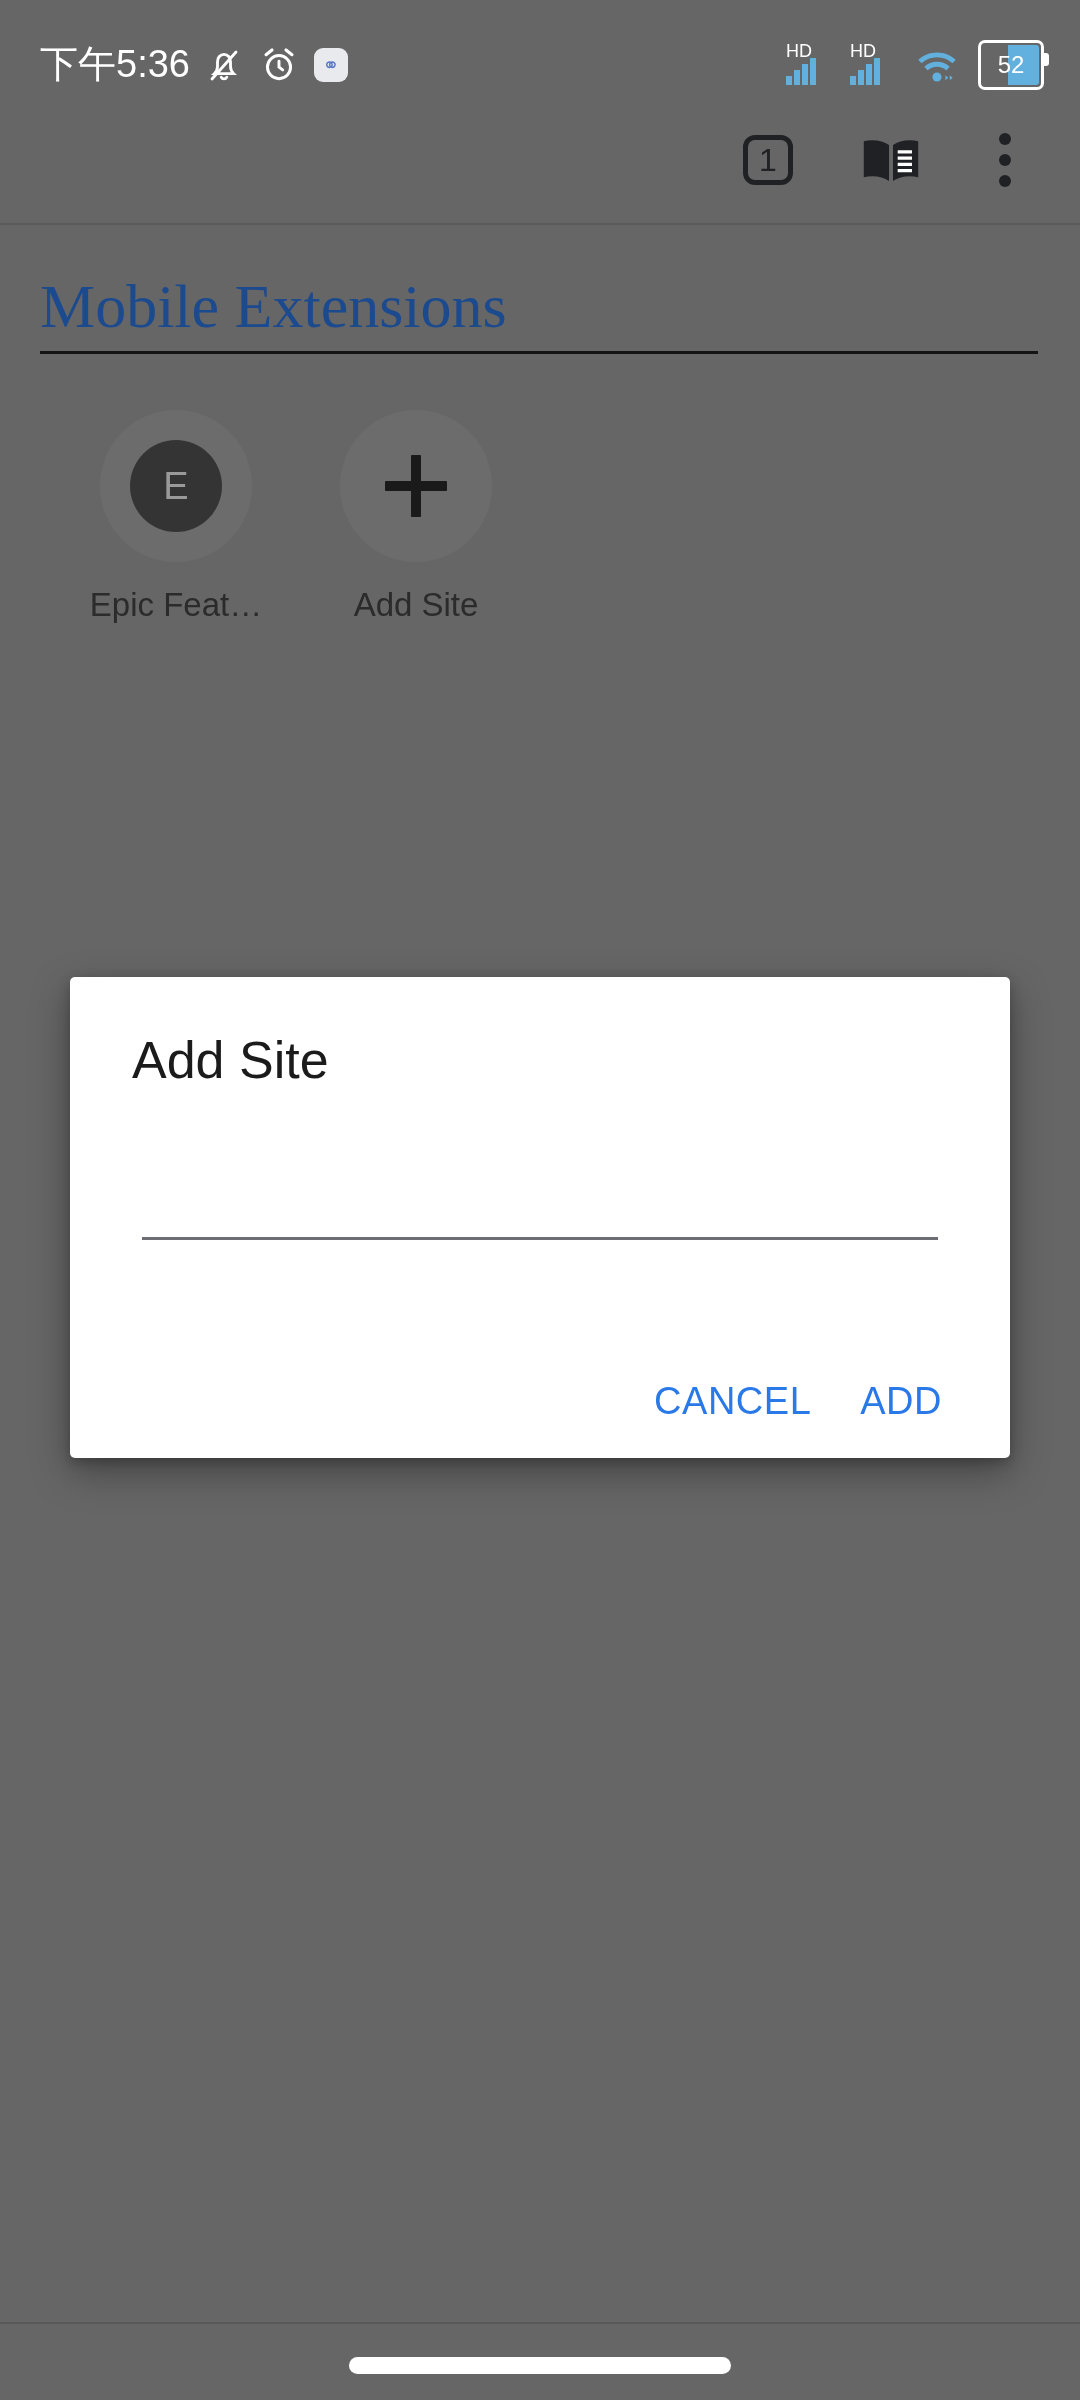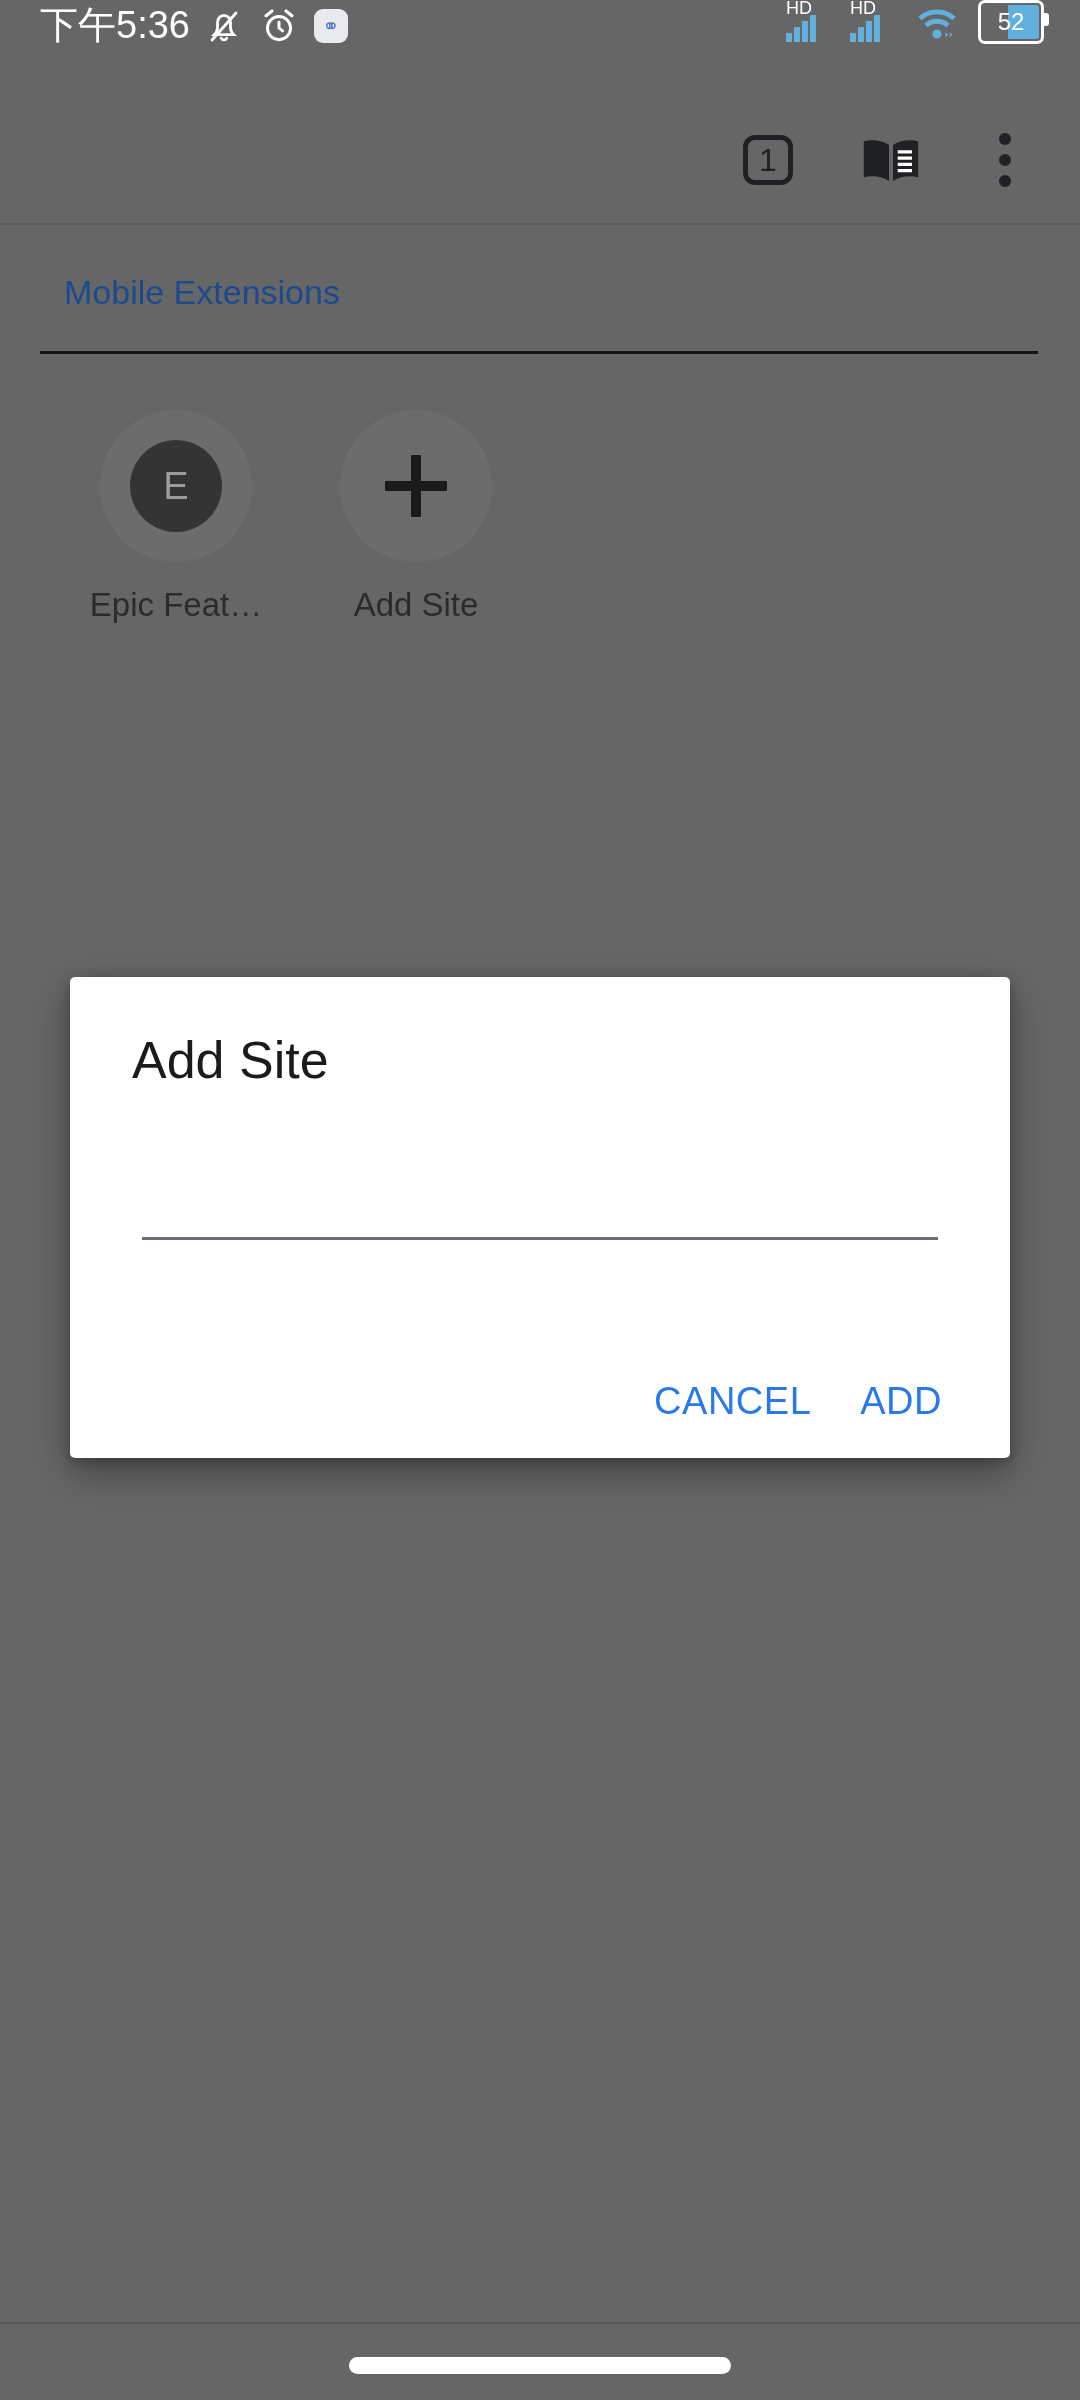--- a/index.html
+++ b/index.html
@@ -11,21 +11,21 @@
   }
   #screen {
     position:relative;
     width:1080px; height:2400px;
     background:#666666;
   }
 
   
   #status-bar {
     position:absolute; left:0; top:0; width:1080px; height:90px;
-    display:flex; align-items:flex-start; justify-content:space-between;
+    display:flex; align-items:flex-end; justify-content:space-between;
     padding:0 36px 0 40px;
     gap:36px;
   }
   .sb-left { display:flex; align-items:center; gap:14px; }
   .sb-clock {
     color:#ffffff; font-size:38px; letter-spacing:0px;
     font-family:"Liberation Sans", sans-serif; white-space:nowrap;
   }
   .sb-right { display:flex; align-items:center; gap:18px; }
   .sb-ic { display:block; }
@@ -42,21 +42,21 @@
     font-family:"Liberation Sans", sans-serif;
   }
   .bars { position:absolute; bottom:2px; left:0; display:flex; align-items:flex-end; gap:2px; }
   .bars i { display:block; width:6px; background:#62b0de; }
   .bars i:nth-child(1){height:9px}
   .bars i:nth-child(2){height:15px}
   .bars i:nth-child(3){height:21px}
   .bars i:nth-child(4){height:27px}
 
   .batt {
-    position:relative; width:66px; height:44px;
+    position:relative; width:66px; height:50px;
     border:3px solid #ffffff; border-radius:7px;
     display:flex; align-items:center; justify-content:center;
   }
   .batt:after {
     content:""; position:absolute; right:-8px; top:10px;
     width:5px; height:13px; background:#ffffff; border-radius:0 3px 3px 0;
   }
   .batt-fill {
     position:absolute; right:2px; top:2px; bottom:2px; width:50%;
     background:#62b0de; border-radius:0 3px 3px 0;
@@ -103,23 +103,22 @@
   #menu-btn { left:985px; top:42px; width:40px; height:56px; }
   .dot3 { display:flex; flex-direction:column; gap:9px; align-items:center; }
   .dot3 i { display:block; width:12px; height:12px; border-radius:50%; background:#202124; }
 
   
   #page {
     position:absolute; left:0; top:227px; width:1080px; height:2173px;
   }
   #page-heading {
     position:absolute; left:40px; top:48px;
-    color:#1b4a8f; font-size:34px; line-height:1;
-    font-family:Liberation Sans, sans-serif;
-    margin-left:24px;
+    color:#1b4a8f; font-size:62px; line-height:1;
+    font-family:Liberation Serif, serif;
   }
   #page-divider {
     position:absolute; left:40px; top:124px; width:998px; height:3px;
     background:#141414;
   }
   #tiles {
     position:absolute; left:0; top:183px; width:1080px;
     display:flex; padding-left:100px; gap:88px;
   }
   .tile { width:152px; display:flex; flex-direction:column; align-items:center; }

